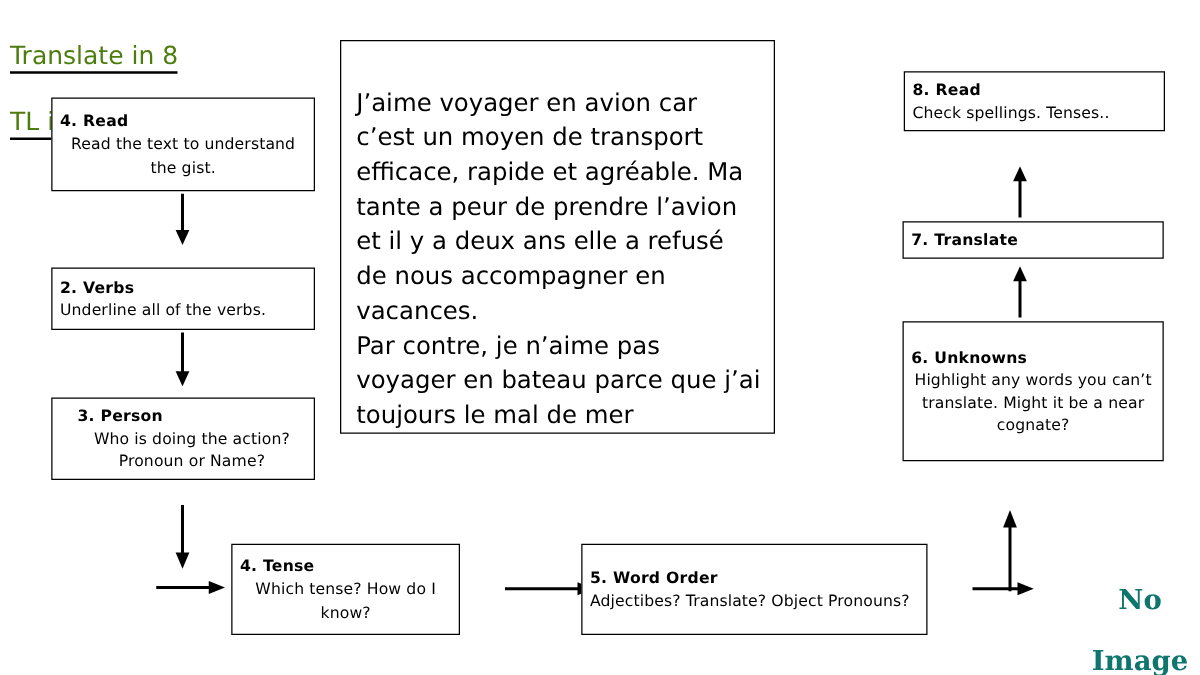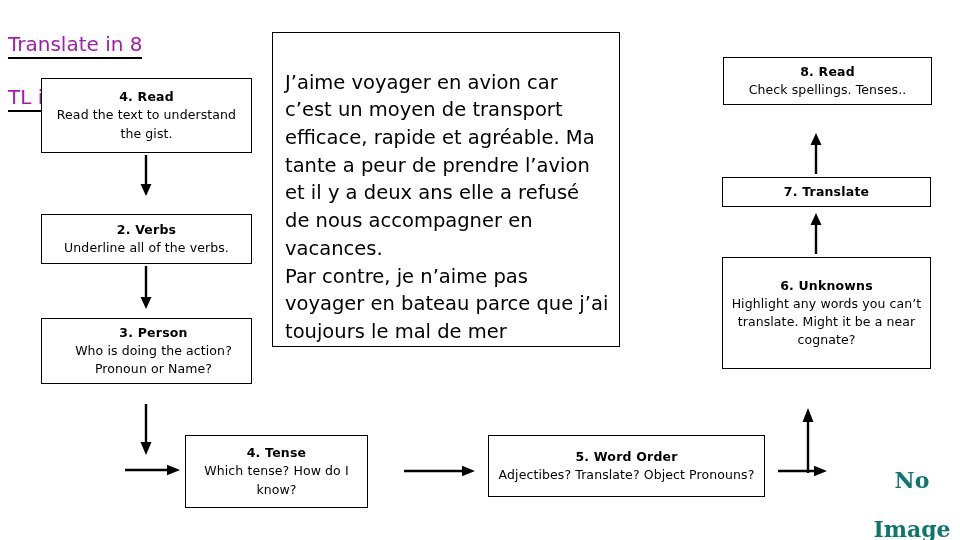--- a/index.html
+++ b/index.html
@@ -19,36 +19,36 @@
     overflow: hidden;
   }
   .title {
     position: absolute;
     left: 8px;
     top: 6px;
     width: 230px;
     font-family: "DejaVu Sans", sans-serif;
     font-size: 20px;
     line-height: 1.28;
-    color: #a21caf;
+    color: #4d7c0f;
     white-space: pre-line;
   }
   .title .tline {
     display: inline-block;
     border-bottom: 2px solid #000;
     padding-bottom: 0px;
   }
   .box {
     position: absolute;
     box-sizing: border-box;
     border: 1px solid #000000;
     background: #ffffff;
     display: flex;
     flex-direction: column;
-    align-items: center;
+    align-items: flex-start;
     justify-content: center;
     text-align: center;
     padding: 3px 6px;
   }
   .box .hdr {
     font-weight: bold;
     font-size: 12.5px;
     line-height: 1.45;
     letter-spacing: 0.2px;
   }
@@ -147,21 +147,21 @@
     <div class="sub">Which tense?  How do I know?</div>
   </div>
 
   <div class="arrow" style="left:404px; top:464px; width:72px; height:14px;">
     <svg width="72" height="14" viewBox="0 0 72 14">
       <line x1="0" y1="7" x2="60" y2="7" stroke="#000" stroke-width="2.4"></line>
       <polygon points="71,7 58,1.8 58,12.2" fill="#000"></polygon>
     </svg>
   </div>
 
-  <div class="box" style="left:488px; top:435px; width:277px; height:62px;">
+  <div class="box" style="left:465px; top:435px; width:277px; height:73px;">
     <div class="hdr">5.  Word Order</div>
     <div class="sub">Adjectibes?  Translate? Object Pronouns?</div>
   </div>
 
   <div class="arrow" style="left:778px; top:464px; width:50px; height:14px;">
     <svg width="50" height="14" viewBox="0 0 50 14">
       <line x1="0" y1="7" x2="38" y2="7" stroke="#000" stroke-width="2.4"></line>
       <polygon points="49,7 36,1.8 36,12.2" fill="#000"></polygon>
     </svg>
   </div>

